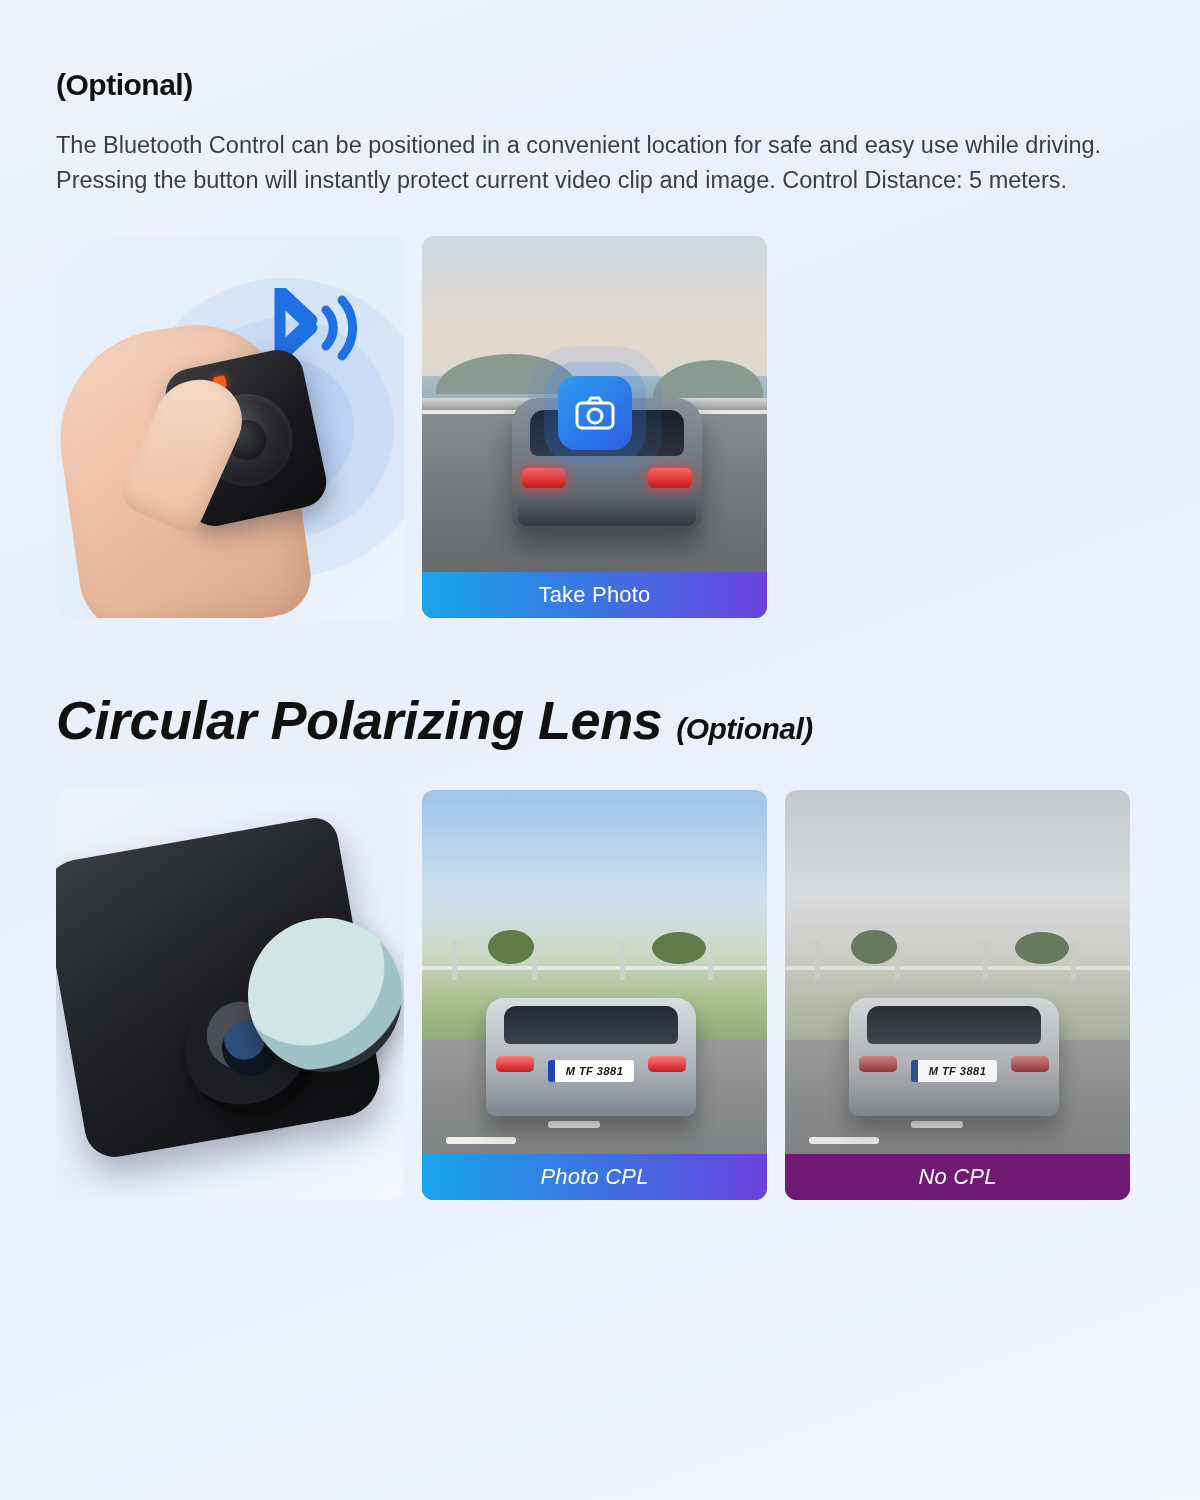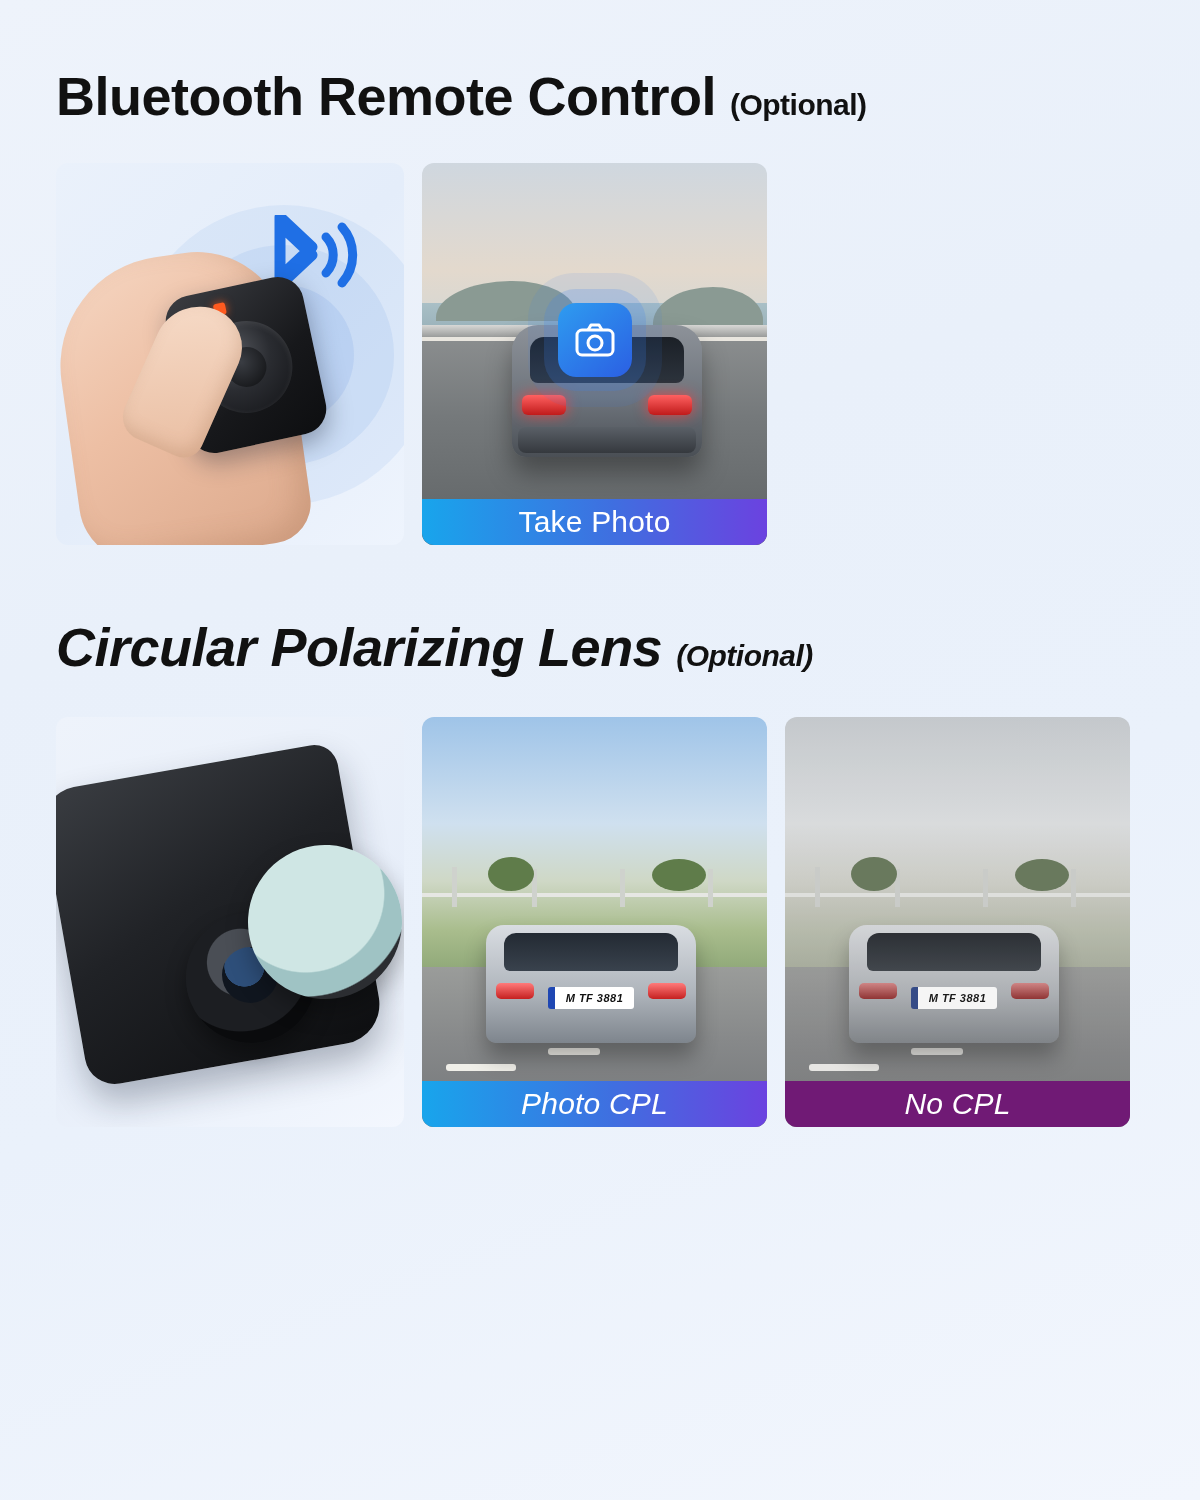--- a/index.html
+++ b/index.html
@@ -54,21 +54,21 @@
   .card-h2 { height: 410px; }
 
   .caption {
     position: absolute;
     left: 0; right: 0; bottom: 0;
     height: 46px;
     display: flex;
     align-items: center;
     justify-content: center;
     color: #fff;
-    font-size: 30px;
+    font-size: 22px;
     font-weight: 500;
     letter-spacing: .2px;
   }
   .caption.blue { background: linear-gradient(90deg, #18a5ec 0%, #3f6fe0 55%, #6b42e0 100%); }
   .caption.dark { background: #701a75; }
 
   
   .remote-card {
     background: linear-gradient(135deg, #eaf1fb 0%, #e4edfa 50%, #eef4fd 100%);
   }
@@ -272,24 +272,24 @@
 
   .tree { position:absolute; border-radius:50%; background:#5f7c4a; }
 </style>
 </head>
 <body>
 
 <div class="page">
 
   <div class="section" style="padding-top:68px;">
     <h1 class="heading">
-      <span class="main">Bluetooth Remote Control</span>
       <span class="optional">(Optional)</span>
     </h1>
 
+    <p class="desc" style="margin:26px 0 0 0;">The Bluetooth Control can be positioned in a convenient location for safe and easy use while driving. Pressing the button will instantly protect current video clip and image. Control Distance: 5 meters.</p>
 
     <div class="grid" style="margin-top:38px;">
 
       <div class="card wide card-h1 remote-card">
         <div class="scene">
           <div class="ripple r1"></div>
           <div class="ripple r2"></div>
           <div class="ripple r3"></div>
 
           <div class="bt-icon">

